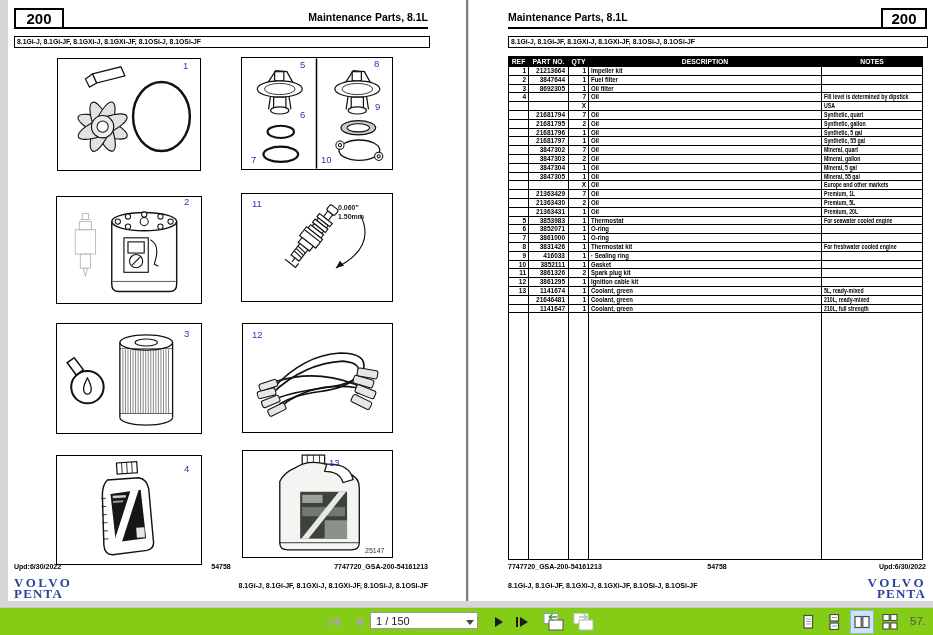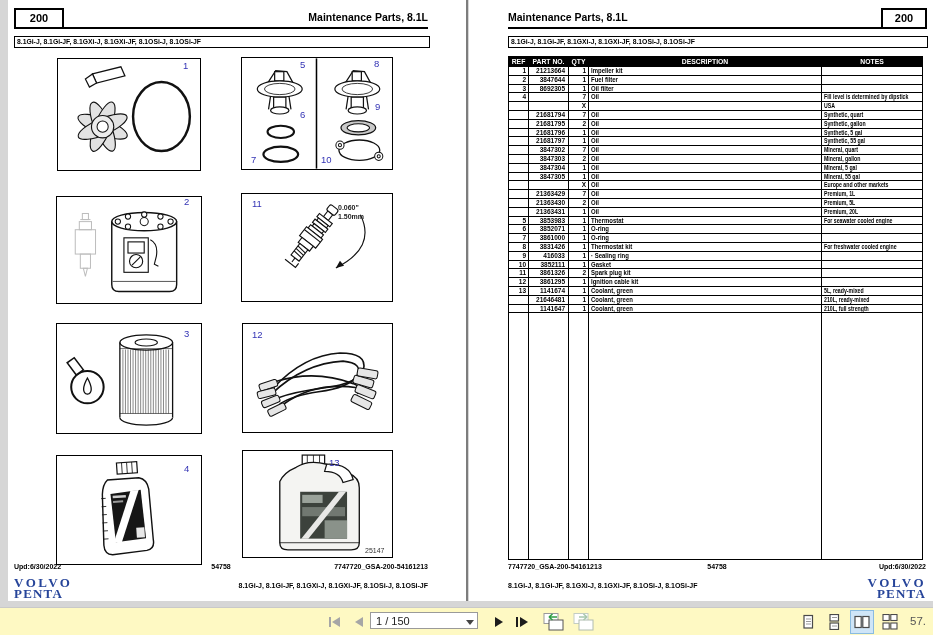--- a/index.html
+++ b/index.html
@@ -8,21 +8,21 @@
     background:#d6d6d6;
     font-family:"Liberation Sans",sans-serif;
     -webkit-font-smoothing:antialiased;
   }
   .page{position:absolute;top:0;height:601px;background:#fff;}
   .page-left{left:8px;width:458px;}
   .page-right{left:469px;width:464px;}
   .page-separator{position:absolute;left:466px;top:0;width:2px;height:601px;background:#7d7d7d;}
 
   
-  .pageno-box{position:absolute;border:2px solid #000;font-weight:bold;font-size:11px;
+  .pageno-box{position:absolute;border:2px solid #000;font-weight:bold;font-size:15px;
     text-align:center;line-height:17px;background:#fff;}
   .page-title{position:absolute;font-weight:bold;font-size:10.5px;line-height:16px;
     border-bottom:2px solid #000;height:18px;}
   .models-bar{position:absolute;border:1px solid #000;font-weight:bold;font-size:6.8px;
     line-height:9.5px;padding-left:2px;white-space:nowrap;overflow:hidden;}
 
   
   .panel{position:absolute;border:1.5px solid #000;background:#fff;}
   .panel svg{display:block;width:100%;height:100%;}
   .callout{position:absolute;color:#3232b4;font-size:9.5px;line-height:9px;}
@@ -46,21 +46,21 @@
   .parts-table tr.filler td{height:auto;}
 
   
   .foot{position:absolute;font-weight:bold;font-size:7px;white-space:nowrap;}
   .logo{position:absolute;color:#27459a;font-family:"Liberation Serif",serif;font-weight:bold;
     font-size:13px;line-height:11px;}
   .logo .l1{letter-spacing:2.5px;}
   .logo .l2{letter-spacing:1.2px;}
 
   
-  .toolbar{position:absolute;left:0;top:607px;width:933px;height:28px;background:#fef9c3;
+  .toolbar{position:absolute;left:0;top:607px;width:933px;height:28px;background:#84cc16;
     border-top:1px solid #c9c9c9;box-sizing:border-box;}
   .tb-abs{position:absolute;}
   .page-input{position:absolute;left:370px;top:4px;width:108px;height:17px;box-sizing:border-box;
     border:1px solid #9a9a9a;background:#fff;font-family:"Liberation Sans",sans-serif;
     font-size:11px;color:#222;padding:0 14px 0 5px;}
   .input-caret{position:absolute;left:466px;top:12px;width:0;height:0;
     border-left:4px solid transparent;border-right:4px solid transparent;border-top:5px solid #444;}
   .view-btn{position:absolute;top:3px;width:22px;height:22px;display:flex;align-items:center;
     justify-content:center;}
   .view-btn.selected{background:#cfe5f7;outline:1px solid #8abbe0;}

